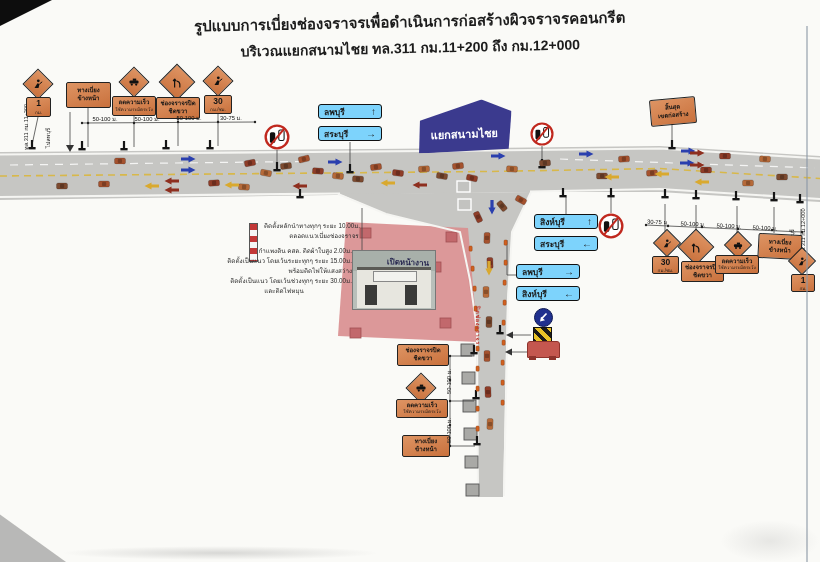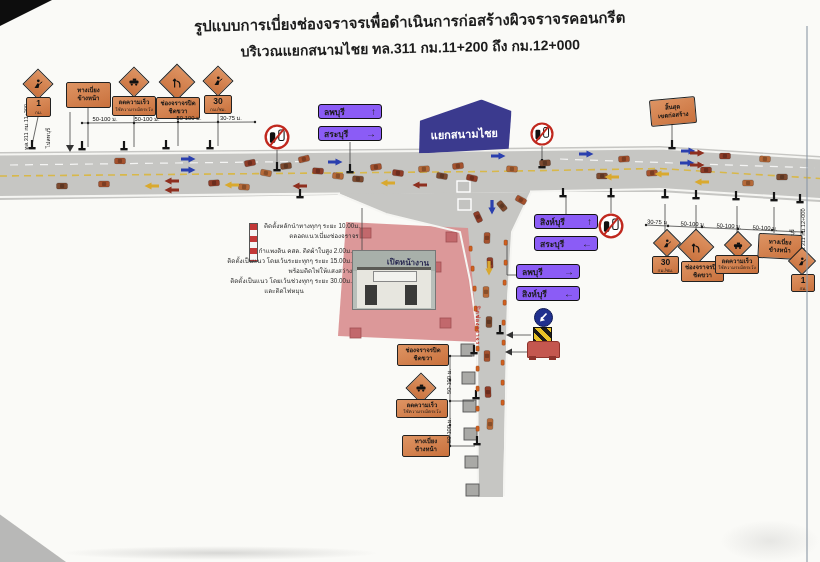--- a/index.html
+++ b/index.html
@@ -14,21 +14,21 @@
   .osign{position:absolute;background:linear-gradient(160deg,#de9463,#c9713d);border:1.4px solid #222;
          border-radius:2px;color:#151515;display:flex;flex-direction:column;align-items:center;
          justify-content:center;text-align:center;line-height:1.3;box-sizing:border-box;}
   .osign .l1{font-size:6px;font-weight:700;}
   .osign .l2{font-size:4.6px;}
   .osign.num .l1{font-size:8.5px;}
   .dmd{position:absolute;background:linear-gradient(160deg,#de9463,#c9713d);border:1.4px solid #222;
        transform:rotate(45deg);display:flex;align-items:center;justify-content:center;box-sizing:border-box;}
   .dmd svg{transform:rotate(-45deg);}
   
-  .gsign{position:absolute;width:64px;height:15px;background:#8b5cf6;border:1.8px solid #111;border-radius:3px;
+  .gsign{position:absolute;width:64px;height:15px;background:#7dd3fc;border:1.8px solid #111;border-radius:3px;
          display:flex;align-items:center;justify-content:space-between;padding:0 5px;font-size:8.5px;
          font-weight:700;box-sizing:border-box;}
   .gsign .arr{font-size:10px;line-height:1;}
   
   .circ{position:absolute;}
   
   .vtext{position:absolute;transform:rotate(-90deg);transform-origin:0 0;white-space:nowrap;
          font-size:5.6px;color:#222;}
   .dist{position:absolute;font-size:5.8px;color:#111;text-align:center;white-space:nowrap;}
   .note{position:absolute;font-size:6.3px;color:#2a2a2a;line-height:1.6;}

